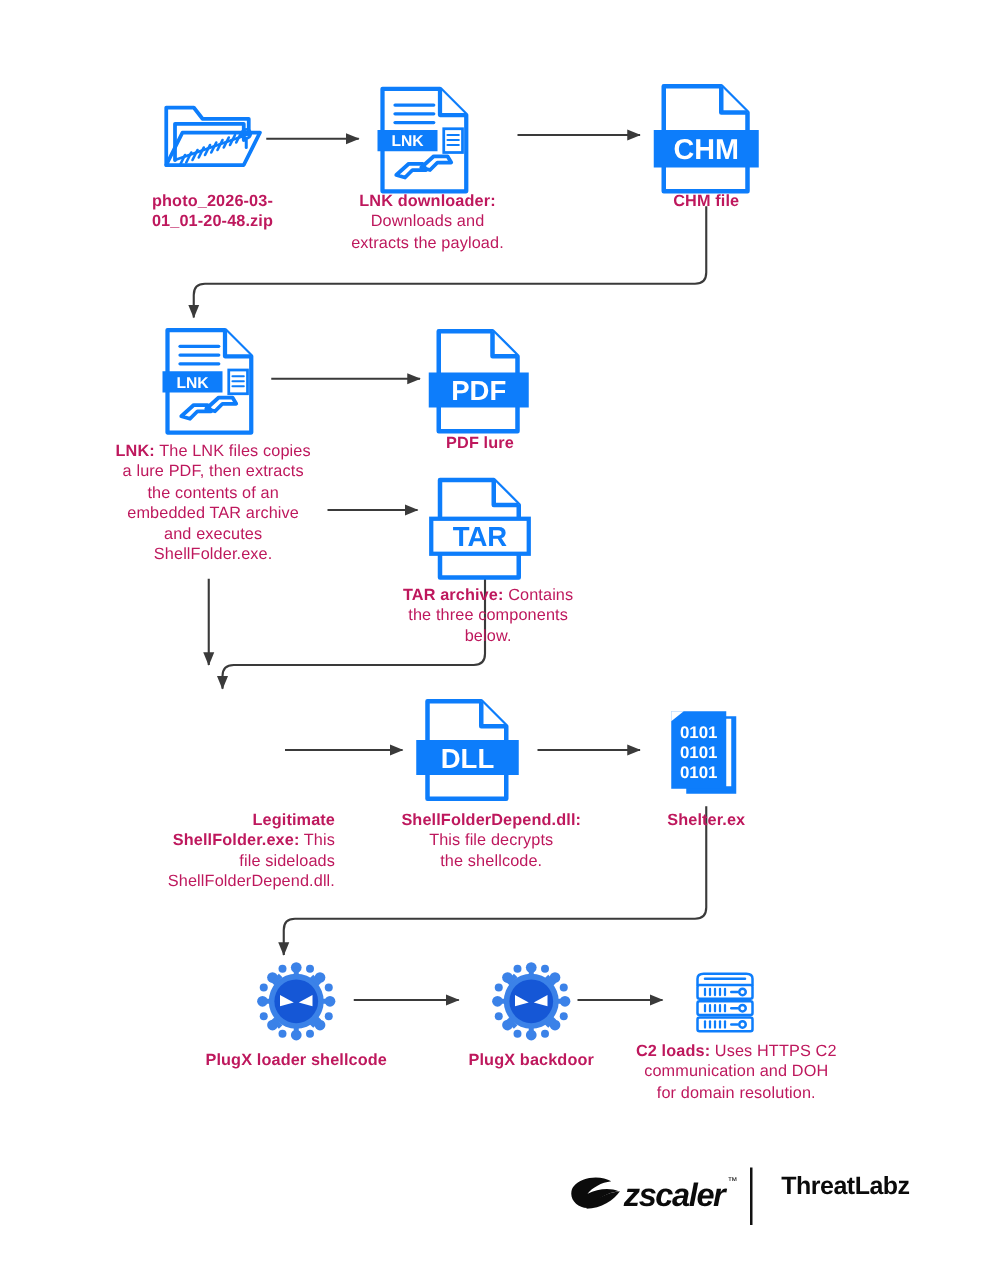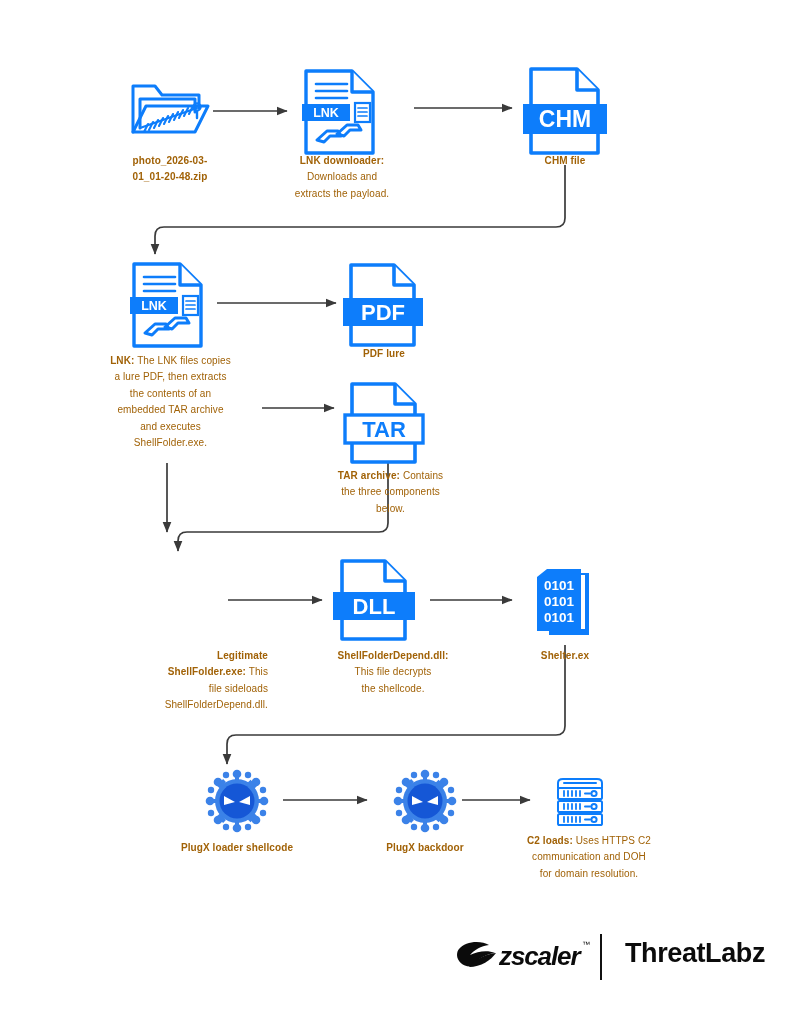--- a/index.html
+++ b/index.html
@@ -9,37 +9,37 @@
     font-family:"Liberation Sans", sans-serif;
     color:#1a1a1a;
     position:relative;
     overflow:hidden;
   }
   #stage{position:absolute;left:0;top:0;width:786px;height:1024px;}
   .icon-wrap{position:absolute;}
   .cap{
     position:absolute;
     text-align:center;
-    font-size:10px;
+    font-size:13px;
     line-height:16.4px;
-    color:#a16207;
+    color:#be185d;
     letter-spacing:.1px;
   }
   .cap b{font-weight:bold;}
   .cap.bold{font-weight:bold;}
   svg{display:block;overflow:visible;}
   #connectors{position:absolute;left:0;top:0;width:786px;height:1024px;pointer-events:none;}
   
   #logo-area{position:absolute;left:455px;top:932px;width:290px;height:52px;}
   .logo-divider{
     position:absolute;left:145px;top:2px;width:1.6px;height:46px;background:#111;
   }
   .tl-text{
     position:absolute;left:170px;top:6px;
-    font-size:27px;font-weight:bold;letter-spacing:-.4px;color:#0b0b0b;
+    font-size:20px;font-weight:bold;letter-spacing:-.4px;color:#0b0b0b;
     font-family:"Liberation Sans", sans-serif;
   }
   .zs-text{
     position:absolute;left:44px;top:9px;
     font-size:26px;font-weight:bold;font-style:italic;letter-spacing:-1.1px;color:#0b0b0b;
   }
   .zs-tm{position:absolute;left:127px;top:8px;font-size:8px;color:#0b0b0b;}
 </style>
 </head>
 <body>

